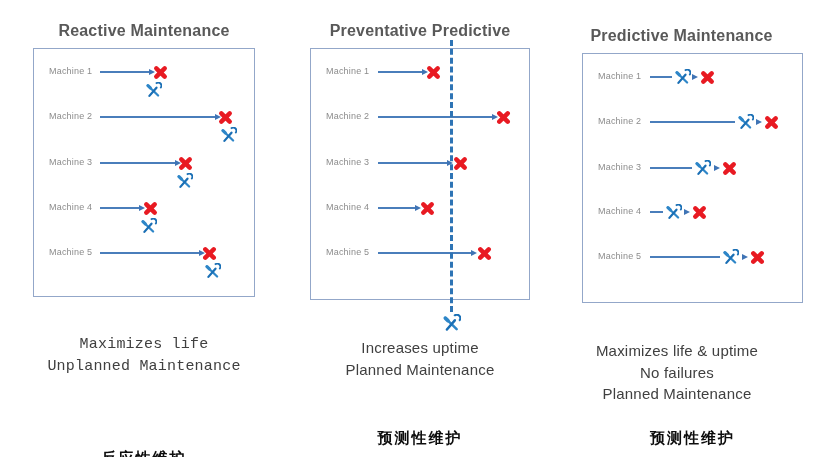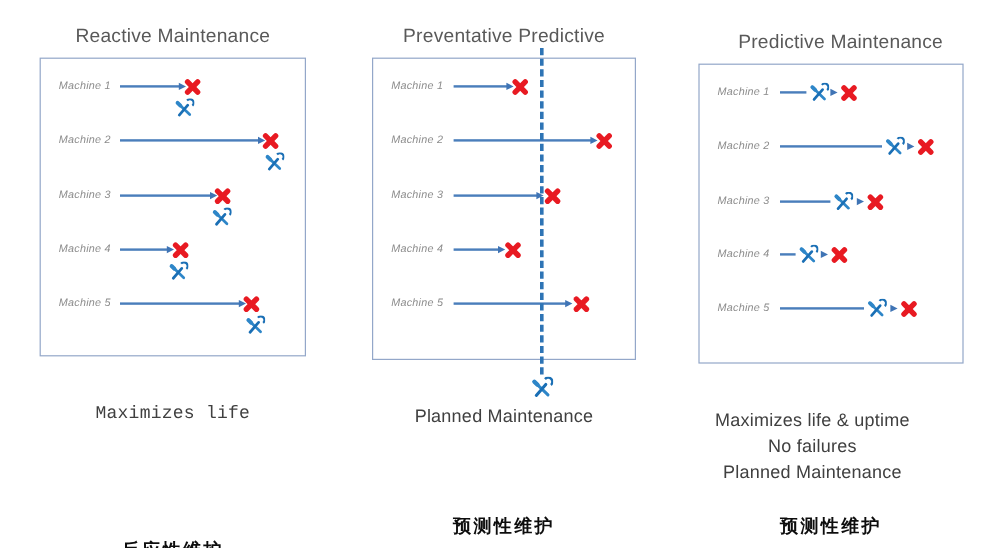--- a/index.html
+++ b/index.html
@@ -2,26 +2,26 @@
 <html><head>
 <meta charset="utf-8">
 <style>
   html,body{margin:0;padding:0;background:#ffffff;}
   .stage{
     position:relative;width:831px;height:457px;background:#ffffff;overflow:hidden;
     font-family:"Liberation Sans", sans-serif;
   }
   .stage *{box-sizing:border-box;}
   .panel-title{
-    position:absolute;text-align:center;font-size:16px;font-weight:400;
+    position:absolute;text-align:center;font-size:16px;font-weight:700;
     color:#595959;letter-spacing:.2px;white-space:nowrap;
   }
   .machine-box{position:absolute;border:1.5px solid #93a7c9;background:#ffffff;}
   .machine-label{
-    position:absolute;font-size:9px;color:#8c8c8c;white-space:nowrap;letter-spacing:.2px;font-style:italic;
+    position:absolute;font-size:9px;color:#8c8c8c;white-space:nowrap;letter-spacing:.2px;
   }
   .arrow-line{position:absolute;height:1.3px;background:#4a7ebb;}
   .arrow-head{
     position:absolute;width:0;height:0;
     border-top:3.5px solid transparent;border-bottom:3.5px solid transparent;
     border-left:6px solid #3f74b5;
   }
   .icon{position:absolute;line-height:0;}
   .timeline-dashed{position:absolute;width:0;border-left:3px dashed #2e74b5;}
   .panel-notes{
@@ -36,20 +36,21 @@
 </head>
 <body>
 
 <div class="stage">
 
   <section>
     <h2 class="panel-title" style="left: 13px; width: 262px; top: 9px;">Reactive Maintenance</h2>
     <div class="machine-box" style="left: 33px; top: 48px; width: 222px; height: 249px;"></div>
     <div class="panel-notes" style="left: 4px; width: 280px; top: 334px; font-family: Liberation Mono, monospace;">
       <div>Maximizes life</div>
+      <div>Unplanned Maintenance</div>
     </div>
     <div class="panel-caption" style="left: 4px; width: 280px; top: 429px; margin-top: 20px;">反应性维护</div>
   <div class="machine-label" style="left: 49px; top: 66px;">Machine 1</div>
       <div class="arrow-line" style="left: 100px; top: 71.4px; width: 50px;"></div>
       <div class="arrow-head" style="left: 149px; top: 68.5px;"></div>
       <div class="icon" style="left: 152.5px; top: 64.5px;"><svg width="15" height="15" viewBox="0 0 20 20">
     <line x1="4.4" y1="4.4" x2="15.6" y2="15.6" stroke="#e81a22" stroke-width="6" stroke-linecap="round"></line>
     <line x1="15.6" y1="4.4" x2="4.4" y2="15.6" stroke="#e81a22" stroke-width="6" stroke-linecap="round"></line>
   </svg></div>
       <div class="icon" style="left: 144.5px; top: 82px;"><svg width="17" height="17" viewBox="0 0 24 24">
@@ -109,20 +110,21 @@
     <line x1="4.2" y1="5.2" x2="7.5" y2="8.4" stroke="#2e86c8" stroke-width="4.6" stroke-linecap="round"></line>
     <line x1="16.2" y1="8" x2="6.2" y2="19.6" stroke="#1a6fb5" stroke-width="3.2" stroke-linecap="round"></line>
     <path d="M21.6 8.6 A4.4 4.4 0 1 0 15.4 2.4" fill="none" stroke="#1a6fb5" stroke-width="2.6"></path>
   </svg></div>
     </section>
 
   <section>
     <h2 class="panel-title" style="left: 290px; width: 260px; top: 9px;">Preventative Predictive</h2>
     <div class="machine-box" style="left: 310px; top: 48px; width: 220px; height: 252px;"></div>
     <div class="panel-notes" style="left: 280px; width: 280px; top: 337px;">
+      <div>Increases uptime</div>
       <div>Planned Maintenance</div>
     </div>
     <div class="panel-caption" style="left: 280px; width: 280px; top: 429px;">预测性维护</div>
   <div class="machine-label" style="left: 326px; top: 66px;">Machine 1</div>
       <div class="arrow-line" style="left: 378px; top: 71.4px; width: 45px;"></div>
       <div class="arrow-head" style="left: 422px; top: 68.5px;"></div>
       <div class="icon" style="left: 425.5px; top: 64.5px;"><svg width="15" height="15" viewBox="0 0 20 20">
     <line x1="4.4" y1="4.4" x2="15.6" y2="15.6" stroke="#e81a22" stroke-width="6" stroke-linecap="round"></line>
     <line x1="15.6" y1="4.4" x2="4.4" y2="15.6" stroke="#e81a22" stroke-width="6" stroke-linecap="round"></line>
   </svg></div>
@@ -157,21 +159,21 @@
       <div class="timeline-dashed" style="left: 449.5px; top: 40px; height: 272px;"></div>
       <div class="icon" style="left: 441.5px; top: 313.5px;"><svg width="19" height="19" viewBox="0 0 24 24">
     <line x1="4" y1="5" x2="18.5" y2="19" stroke="#2e86c8" stroke-width="3.2" stroke-linecap="round"></line>
     <line x1="4.2" y1="5.2" x2="7.5" y2="8.4" stroke="#2e86c8" stroke-width="4.6" stroke-linecap="round"></line>
     <line x1="16.2" y1="8" x2="6.2" y2="19.6" stroke="#1a6fb5" stroke-width="3.2" stroke-linecap="round"></line>
     <path d="M21.6 8.6 A4.4 4.4 0 1 0 15.4 2.4" fill="none" stroke="#1a6fb5" stroke-width="2.6"></path>
   </svg></div>
     </section>
 
   <section>
-    <h2 class="panel-title" style="left: 570px; width: 261px; top: 14px;">Predictive Maintenance</h2>
+    <h2 class="panel-title" style="left: 551px; width: 261px; top: 14px;">Predictive Maintenance</h2>
     <div class="machine-box" style="left: 582px; top: 53px; width: 221px; height: 250px;"></div>
     <div class="panel-notes" style="left: 537px; width: 280px; top: 340px;">
       <div>Maximizes life &amp; uptime</div>
       <div>No failures</div>
       <div>Planned Maintenance</div>
     </div>
     <div class="panel-caption" style="left: 552.5px; width: 280px; top: 429px;">预测性维护</div>
   <div class="machine-label" style="left: 598px; top: 71px;">Machine 1</div>
       <div class="arrow-line" style="left: 650px; top: 76.4px; width: 22px;"></div>
       <div class="arrow-head" style="left: 692px; top: 73.5px;"></div>

